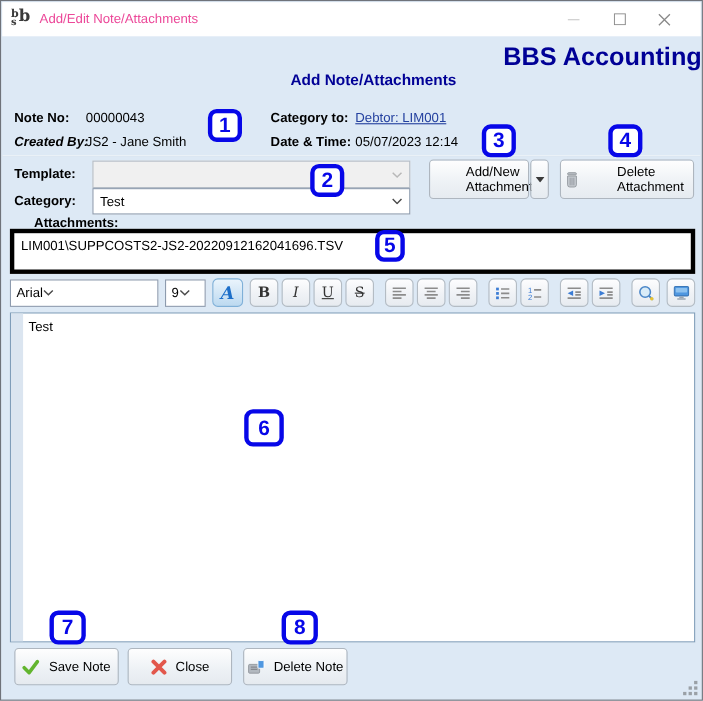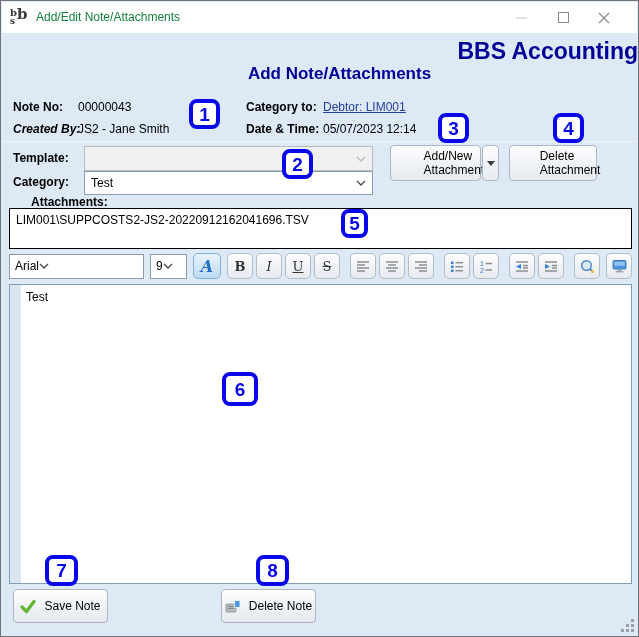--- a/index.html
+++ b/index.html
@@ -9,29 +9,29 @@
   .window { position:relative; width:639px; height:637px; background:#dde9f5;
             border:1px solid #6f737a; overflow:hidden; }
 
   
   .titlebar { position:absolute; left:1px; top:1px; right:1px; height:31px; background:#ffffff; }
   .tb-icon { position:absolute; left:8px; top:5px; width:22px; height:22px;
              font-family:"DejaVu Serif", serif; font-weight:bold; color:#3a3a3a; line-height:1; }
   .tb-icon .b1 { position:absolute; left:0; top:1px; font-size:10px; }
   .tb-icon .s1 { position:absolute; left:0; top:10px; font-size:9px; }
   .tb-icon .b2 { position:absolute; left:7px; top:0;  font-size:15px; }
-  .tb-title { position:absolute; left:34px; top:8px; color:#15803d; font-size:12px; }
+  .tb-title { position:absolute; left:34px; top:8px; color:#ec4899; font-size:12px; }
   .ctrl { position:absolute; top:0; width:42px; height:31px; display:flex;
           align-items:center; justify-content:center; cursor:default; }
 
   
   .hdr-title { position:absolute; left:0; right:0; top:37px; text-align:right;
                font-size:23px; font-weight:bold; color:#000096; }
   .hdr-sub   { position:absolute; left:0; right:0; top:63px; text-align:center;
-               font-size:17px; font-weight:bold; color:#000096;padding-left:40px; }
+               font-size:14px; font-weight:bold; color:#000096;padding-left:40px; }
 
   .lbl { position:absolute; font-weight:bold; white-space:nowrap; }
   .val { position:absolute; white-space:nowrap; }
   .link { position:absolute; white-space:nowrap; color:#23409f; text-decoration:underline; cursor:pointer; }
 
   .sep { position:absolute; left:1px; right:1px; top:140px; height:1px; background:#c3cfdd;
          border-bottom:1px solid #eef4fa; }
 
   
   .combo { position:absolute; background:#fff; border:1px solid #8d9bae; display:flex;
@@ -39,21 +39,21 @@
   .combo .ctext { flex:1; overflow:hidden; white-space:nowrap; }
   .combo.disabled { background:#f0f0f0; border-color:#b5bdc6; }
 
   
   .pbtn { position:absolute; border:1px solid #aeb6bf; border-radius:4px;
           background:linear-gradient(#fefefe,#edf1f5 60%,#e6ebf0);
           display:flex; align-items:center; justify-content:center; gap:6px; cursor:default; }
   .pbtn .blabel { line-height:1.2;margin-left:28px; }
 
   
-  .box { position:absolute; background:#fff; border:1px solid #000000; }
+  .box { position:absolute; background:#fff; border:4px solid #000000; }
   .attach-item { padding:4px 6px; white-space:nowrap; cursor:default; }
 
   .toolbar { position:absolute; left:8px; top:251px; width:623px; height:28px;
              display:flex; align-items:center; }
   .tcombo { height:25px; background:#fff; border:1px solid #8d9bae; display:flex;
             align-items:center; padding:0 5px; cursor:default; }
   .tbtn { width:26px; height:26px; border:1px solid #b4bcc4; border-radius:5px;
           background:linear-gradient(#fdfdfe,#eef1f5 60%,#e7ebf0);
           display:flex; align-items:center; justify-content:center; cursor:default; flex:0 0 auto; }
   .tbtn.colorA { background:linear-gradient(#eaf4fc,#bcd9f0); border-color:#7fb0d8; width:28px; }
@@ -150,21 +150,21 @@
       <circle cx="13" cy="5.2" r="1.4" fill="#3a6cc8"></circle>
       <circle cx="5.5" cy="9.8" r="1.4" fill="#e8c231"></circle>
     </svg>
     <span class="blabel" style="width:58px;">Add/New Attachment</span>
   </div>
   <div class="pbtn" style="left:481px; top:144px; width:17px; height:36px;">
     <svg width="8" height="5">
         <polygon points="0,0 8,0 4,5" fill="#3a3a3a"></polygon>
       </svg>
   </div>
-  <div class="pbtn" style="left:508px; top:144px; width:88px; height:36px;">
+  <div class="pbtn" style="left:508px; top:144px; width:122px; height:36px;">
     <svg width="14" height="15" viewBox="0 0 14 15">
       <rect x="3" y="1" width="8" height="2" rx="1" fill="#b9bec4" stroke="#8f959b" stroke-width="0.8"></rect>
       <path d="M3,4 h8 v8 a2,2 0 0 1 -2,2 h-4 a2,2 0 0 1 -2,-2 z" fill="#c6cbd1" stroke="#8f959b" stroke-width="0.8"></path>
       <line x1="5.3" y1="5.5" x2="5.3" y2="12.5" stroke="#8f959b" stroke-width="0.8"></line>
       <line x1="7" y1="5.5" x2="7" y2="12.5" stroke="#8f959b" stroke-width="0.8"></line>
       <line x1="8.7" y1="5.5" x2="8.7" y2="12.5" stroke="#8f959b" stroke-width="0.8"></line>
     </svg>
     <span class="blabel" style="width:66px;">Delete Attachment</span>
   </div>
 
@@ -287,20 +287,26 @@
   <div class="editor">
     <div class="gutter"></div>
     <div class="econtent">Test</div>
   </div>
 
   <div class="fbtn" style="left:12px;">
     <svg width="16" height="15">
       <path d="M2,8 L6.5,12.5 L14,2.5" fill="none" stroke="#62b52f" stroke-width="3.2" stroke-linecap="round" stroke-linejoin="round"></path>
     </svg>
     <span>Save Note</span>
+  </div>
+  <div class="fbtn" style="left:115px;">
+    <svg width="15" height="15">
+      <path d="M2.5,2.5 L12.5,12.5 M12.5,2.5 L2.5,12.5" fill="none" stroke="#e2574c" stroke-width="3.6" stroke-linecap="round"></path>
+    </svg>
+    <span>Close</span>
   </div>
   <div class="fbtn" style="left:220px;">
     <svg width="16" height="15">
       <rect x="1" y="5" width="10" height="8" rx="1" fill="#b2b8bf" stroke="#8f959b" stroke-width="0.8"></rect>
       <line x1="3" y1="7.5" x2="9" y2="7.5" stroke="#85898f" stroke-width="1"></line>
       <line x1="3" y1="9.5" x2="9" y2="9.5" stroke="#85898f" stroke-width="1"></line>
       <rect x="9.5" y="1.5" width="5.5" height="7" rx="0.8" fill="#4f97e0" stroke="#ffffff" stroke-width="0.8"></rect>
     </svg>
     <span>Delete Note</span>
   </div>

